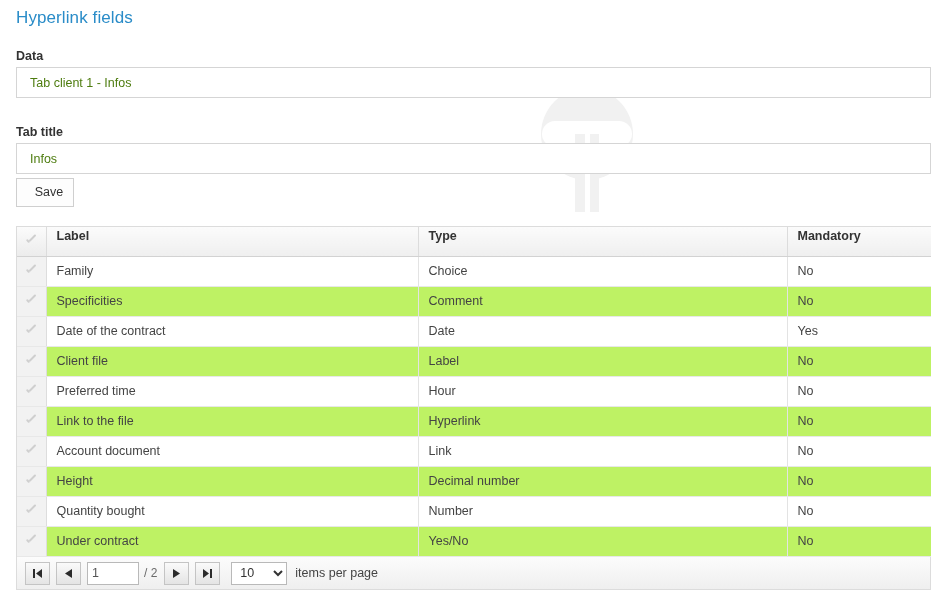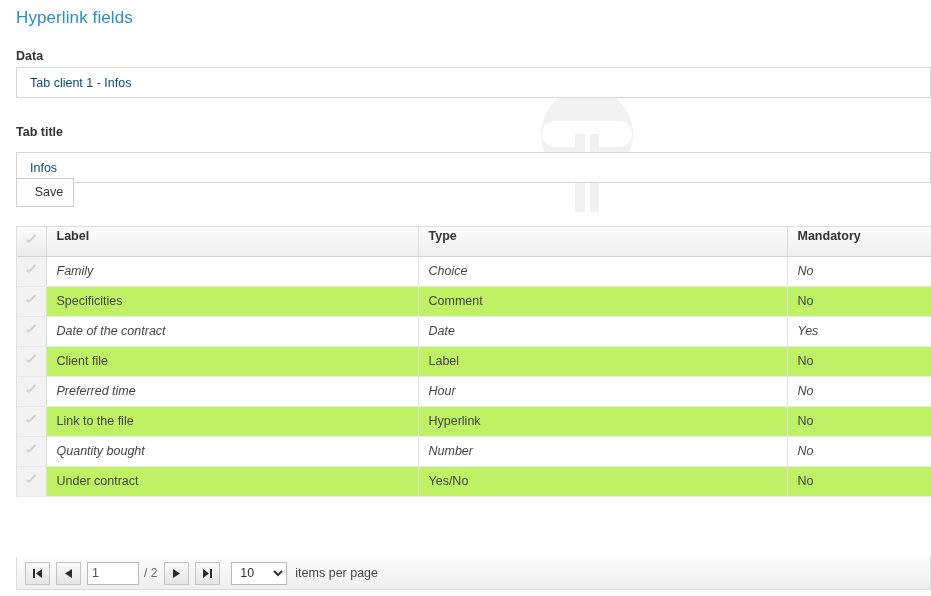--- a/index.html
+++ b/index.html
@@ -58,28 +58,28 @@
   .text-input {
     position: absolute;
     left: 16px;
     width: 915px;
     height: 31px;
     background: #ffffff;
     border: 1px solid #d5d5d5;
     border-radius: 0;
     font-family: "Liberation Sans", sans-serif;
     font-size: 12.5px;
-    color: #0c4a6e;
+    color: #4d7c0f;
     padding: 0 0 0 13px;
     line-height: 29px;
     outline: none;
     z-index: 2;
   }
   .text-input.data-input { top: 67px; }
-  .text-input.tab-title-input { top: 152px; }
+  .text-input.tab-title-input { top: 143px; }
 
   .save-button {
     position: absolute;
     left: 16px;
     top: 178px;
     width: 58px;
     height: 29px;
     background: #fdfdfd;
     border: 1px solid #cfcfcf;
     font-family: "Liberation Sans", sans-serif;
@@ -135,21 +135,21 @@
   table.grid-table tbody td {
     height: 30px;
     border-right: 1px solid #e3e3e3;
     border-bottom: 1px solid #e8e8e8;
     color: #444444;
     padding: 0 0 0 10px;
     vertical-align: middle;
     white-space: nowrap;
     overflow: hidden;
   }
-  table.grid-table tbody tr.odd td { background: #ffffff; font-style: italic; }
+  table.grid-table tbody tr.odd td { background: #ffffff; }
   table.grid-table tbody tr.even td { background: #bef264; }
 
   table.grid-table tbody td.td-check {
     padding: 0;
     text-align: center;
     background: #f2f2f2 !important;
     border-right: 1px solid #dddddd;
   }
 
   .check-glyph {
@@ -321,20 +321,32 @@
           <tr class="odd">
             <td class="td-check"><span class="check-glyph"></span></td>
             <td>Preferred time</td>
             <td>Hour</td>
             <td>No</td>
           </tr>
           <tr class="even">
             <td class="td-check"><span class="check-glyph"></span></td>
             <td>Link to the file</td>
             <td>Hyperlink</td>
+            <td>No</td>
+          </tr>
+          <tr class="odd">
+            <td class="td-check"><span class="check-glyph"></span></td>
+            <td>Account document</td>
+            <td>Link</td>
+            <td>No</td>
+          </tr>
+          <tr class="even">
+            <td class="td-check"><span class="check-glyph"></span></td>
+            <td>Height</td>
+            <td>Decimal number</td>
             <td>No</td>
           </tr>
           <tr class="odd">
             <td class="td-check"><span class="check-glyph"></span></td>
             <td>Quantity bought</td>
             <td>Number</td>
             <td>No</td>
           </tr>
           <tr class="even">
             <td class="td-check"><span class="check-glyph"></span></td>

